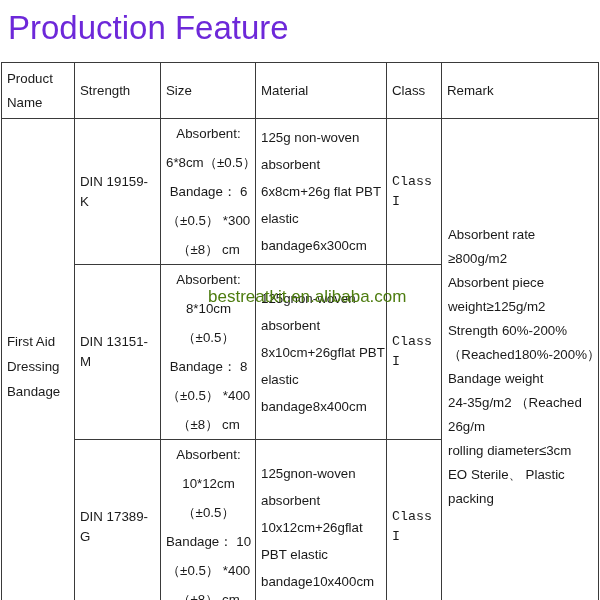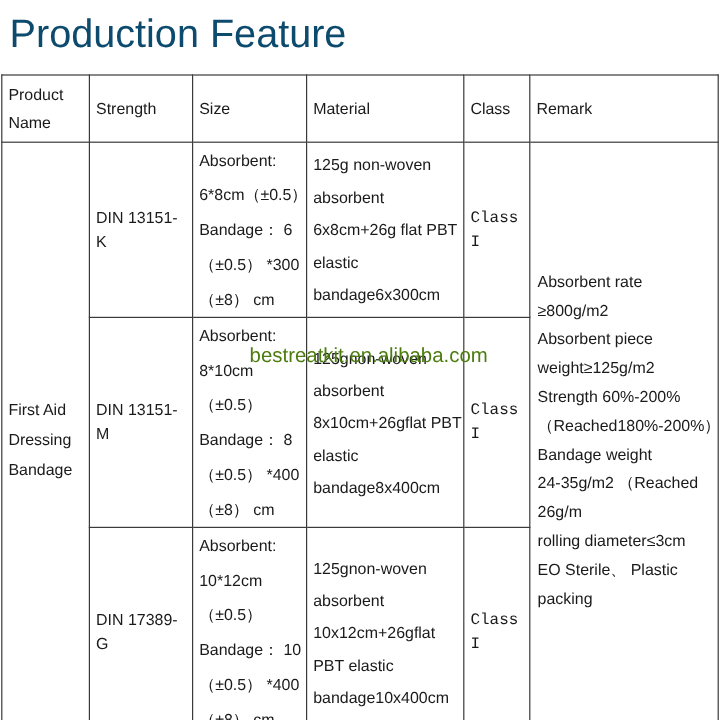--- a/index.html
+++ b/index.html
@@ -26,21 +26,21 @@
 
   
   .title {
     position: absolute;
     left: 8px;
     top: 6px;
     width: 560px;
     font-size: 33px;
     line-height: 44px;
     font-weight: 400;
-    color: #0c4a6e;
+    color: #6d28d9;
     letter-spacing: 0px;
     white-space: nowrap;
   }
 
   
   .table-wrap {
     position: absolute;
     left: 1px;
     top: 62px;
     width: 597px;
@@ -77,21 +77,21 @@
 
   
   tr.hdr td { height: 55px; vertical-align: middle; }
 
   
   tr.body-row td { vertical-align: middle; }
 
   .product-cell .cellpad { line-height: 25px; }
   .remark-cell { vertical-align: middle; }
   .remark-cell .cellpad { line-height: 24px; padding-left: 6px; padding-right: 2px; }
-  .size-cell .cellpad { line-height: 29px; }
+  .size-cell .cellpad { line-height: 29px; text-align: center; }
   .material-cell .cellpad { line-height: 27px; }
   .class-cell .cellpad { line-height: 20px; font-family: Liberation Mono, monospace; }
   .standard-cell .cellpad { line-height: 20px; }
 
   .nowrapline { white-space: pre; }
 
   
   .watermark {
     position: absolute;
     left: 208px;
@@ -141,21 +141,21 @@
           <td>
             <div class="cellpad">Remark</div>
           </td>
         </tr>
 
         <tr class="body-row">
           <td class="product-cell" rowspan="3">
             <div class="cellpad">First Aid Dressing Bandage</div>
           </td>
           <td class="standard-cell">
-            <div class="cellpad">DIN 13151-K</div>
+            <div class="cellpad">DIN 19159-K</div>
           </td>
           <td class="size-cell">
             <div class="cellpad nowrapline">Absorbent:
 6*8cm（±0.5）
 Bandage： 6
 （±0.5） *300
 （±8） cm</div>
           </td>
           <td class="material-cell">
             <div class="cellpad nowrapline">125g non-woven

